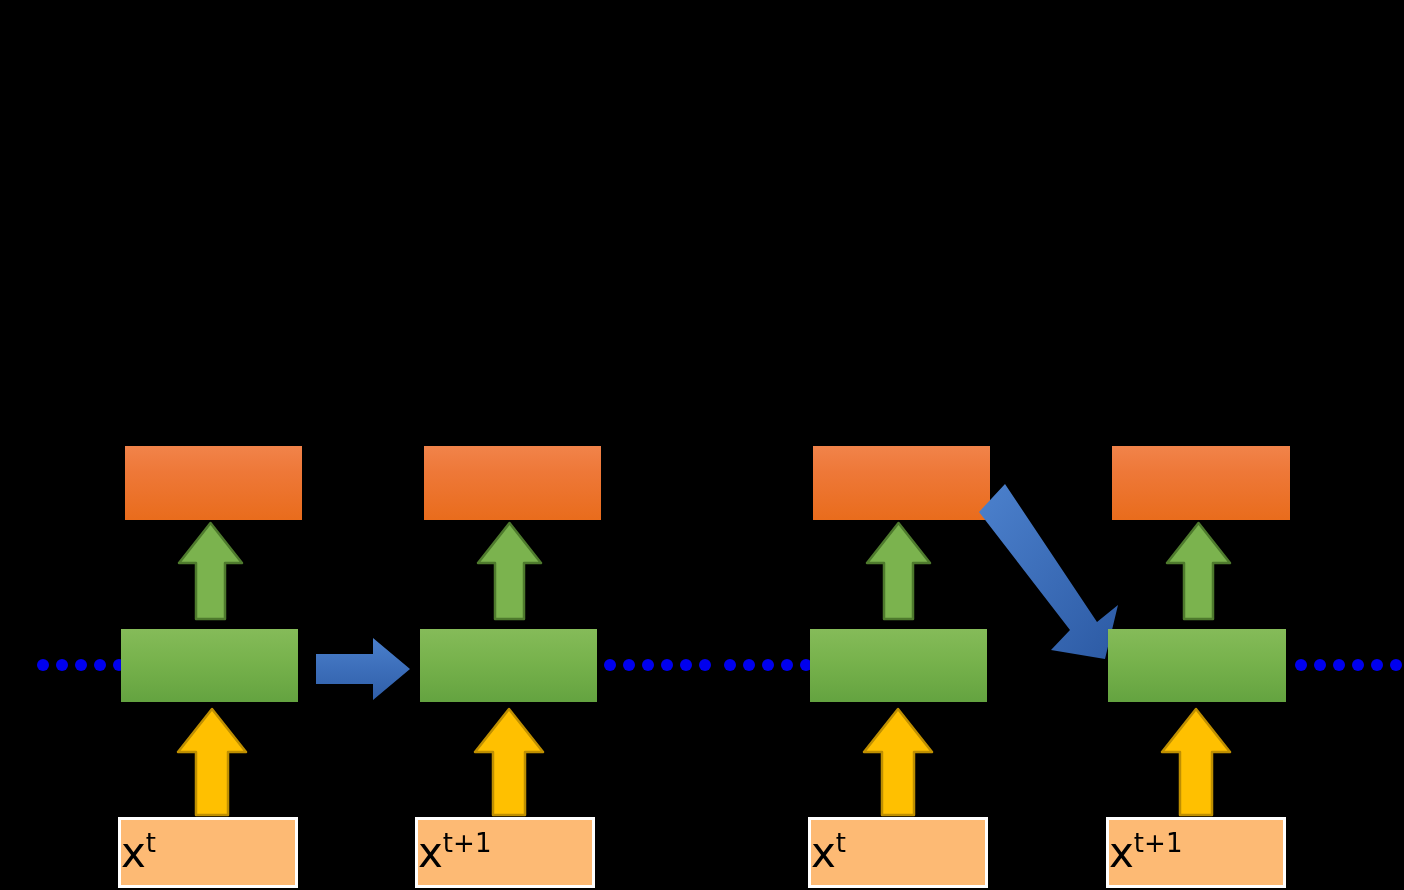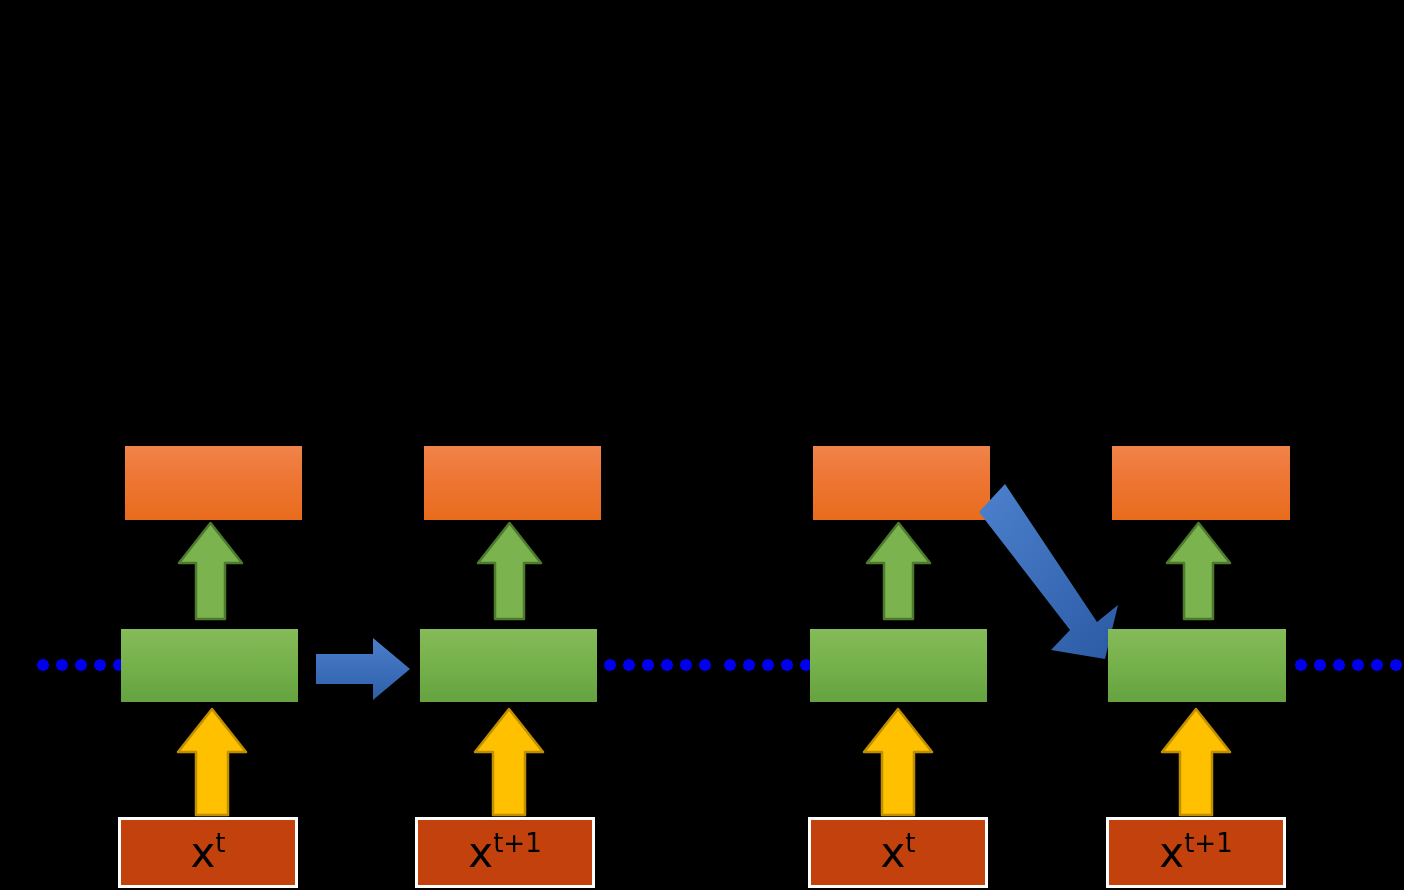--- a/index.html
+++ b/index.html
@@ -26,25 +26,25 @@
     background: linear-gradient(to bottom, #F1834A 0%, #EE7838 35%, #E96C1C 100%);
     box-shadow: 2px 2px 3px rgba(0,0,0,0.55);
   }
   
   .green-box {
     background: linear-gradient(to bottom, #85BB59 0%, #77B24C 45%, #64A340 100%);
     box-shadow: 2px 2px 3px rgba(0,0,0,0.55);
   }
   
   .yellow-box {
-    background: #c2410c;
+    background: #fdba74;
     border: 3px solid #FFFFFF;
     display: flex;
     align-items: center;
-    justify-content: center;
+    justify-content: flex-start;
     color: #000000;
   }
   .var-label {
     font-size: 42px;
     font-weight: 400;
     line-height: 1;
     letter-spacing: 0px;
     color: #000000;
     font-family: "DejaVu Sans", sans-serif;
   }

